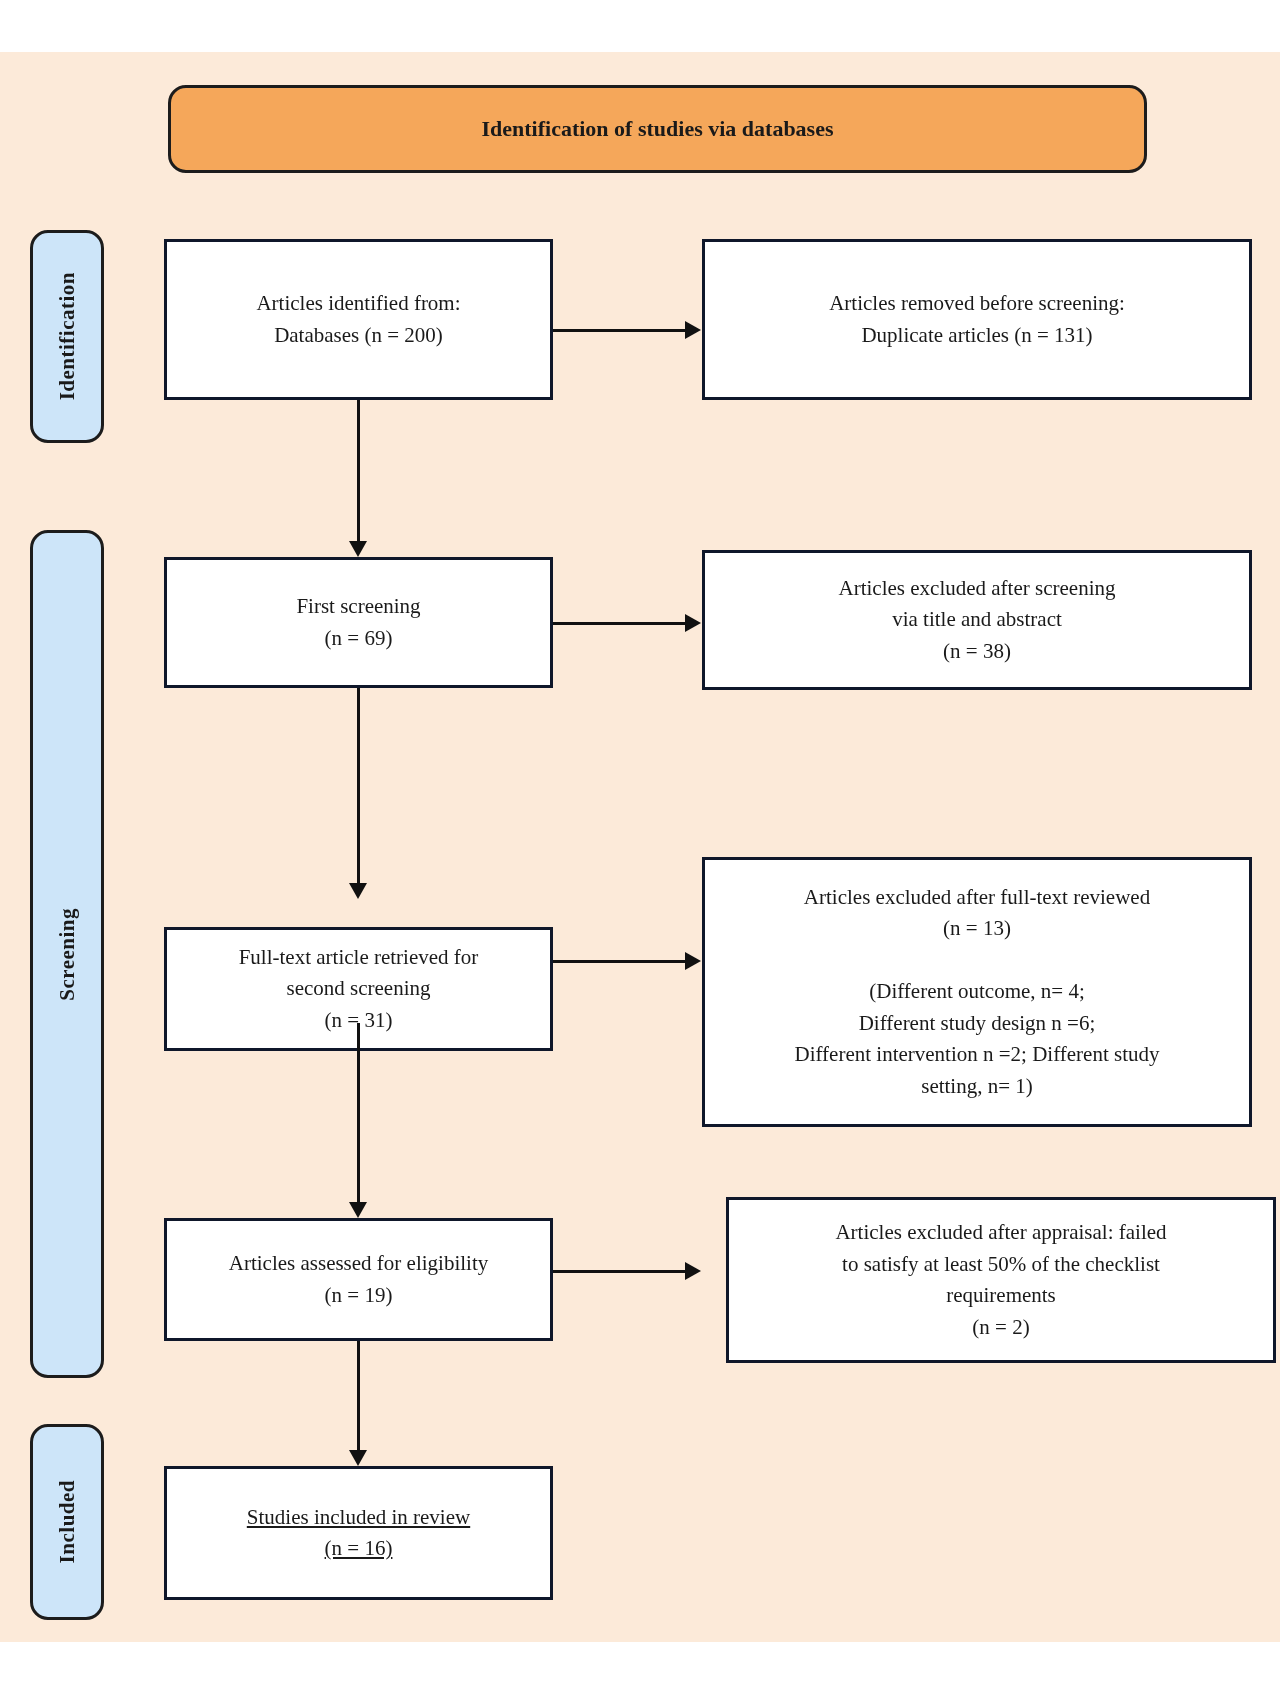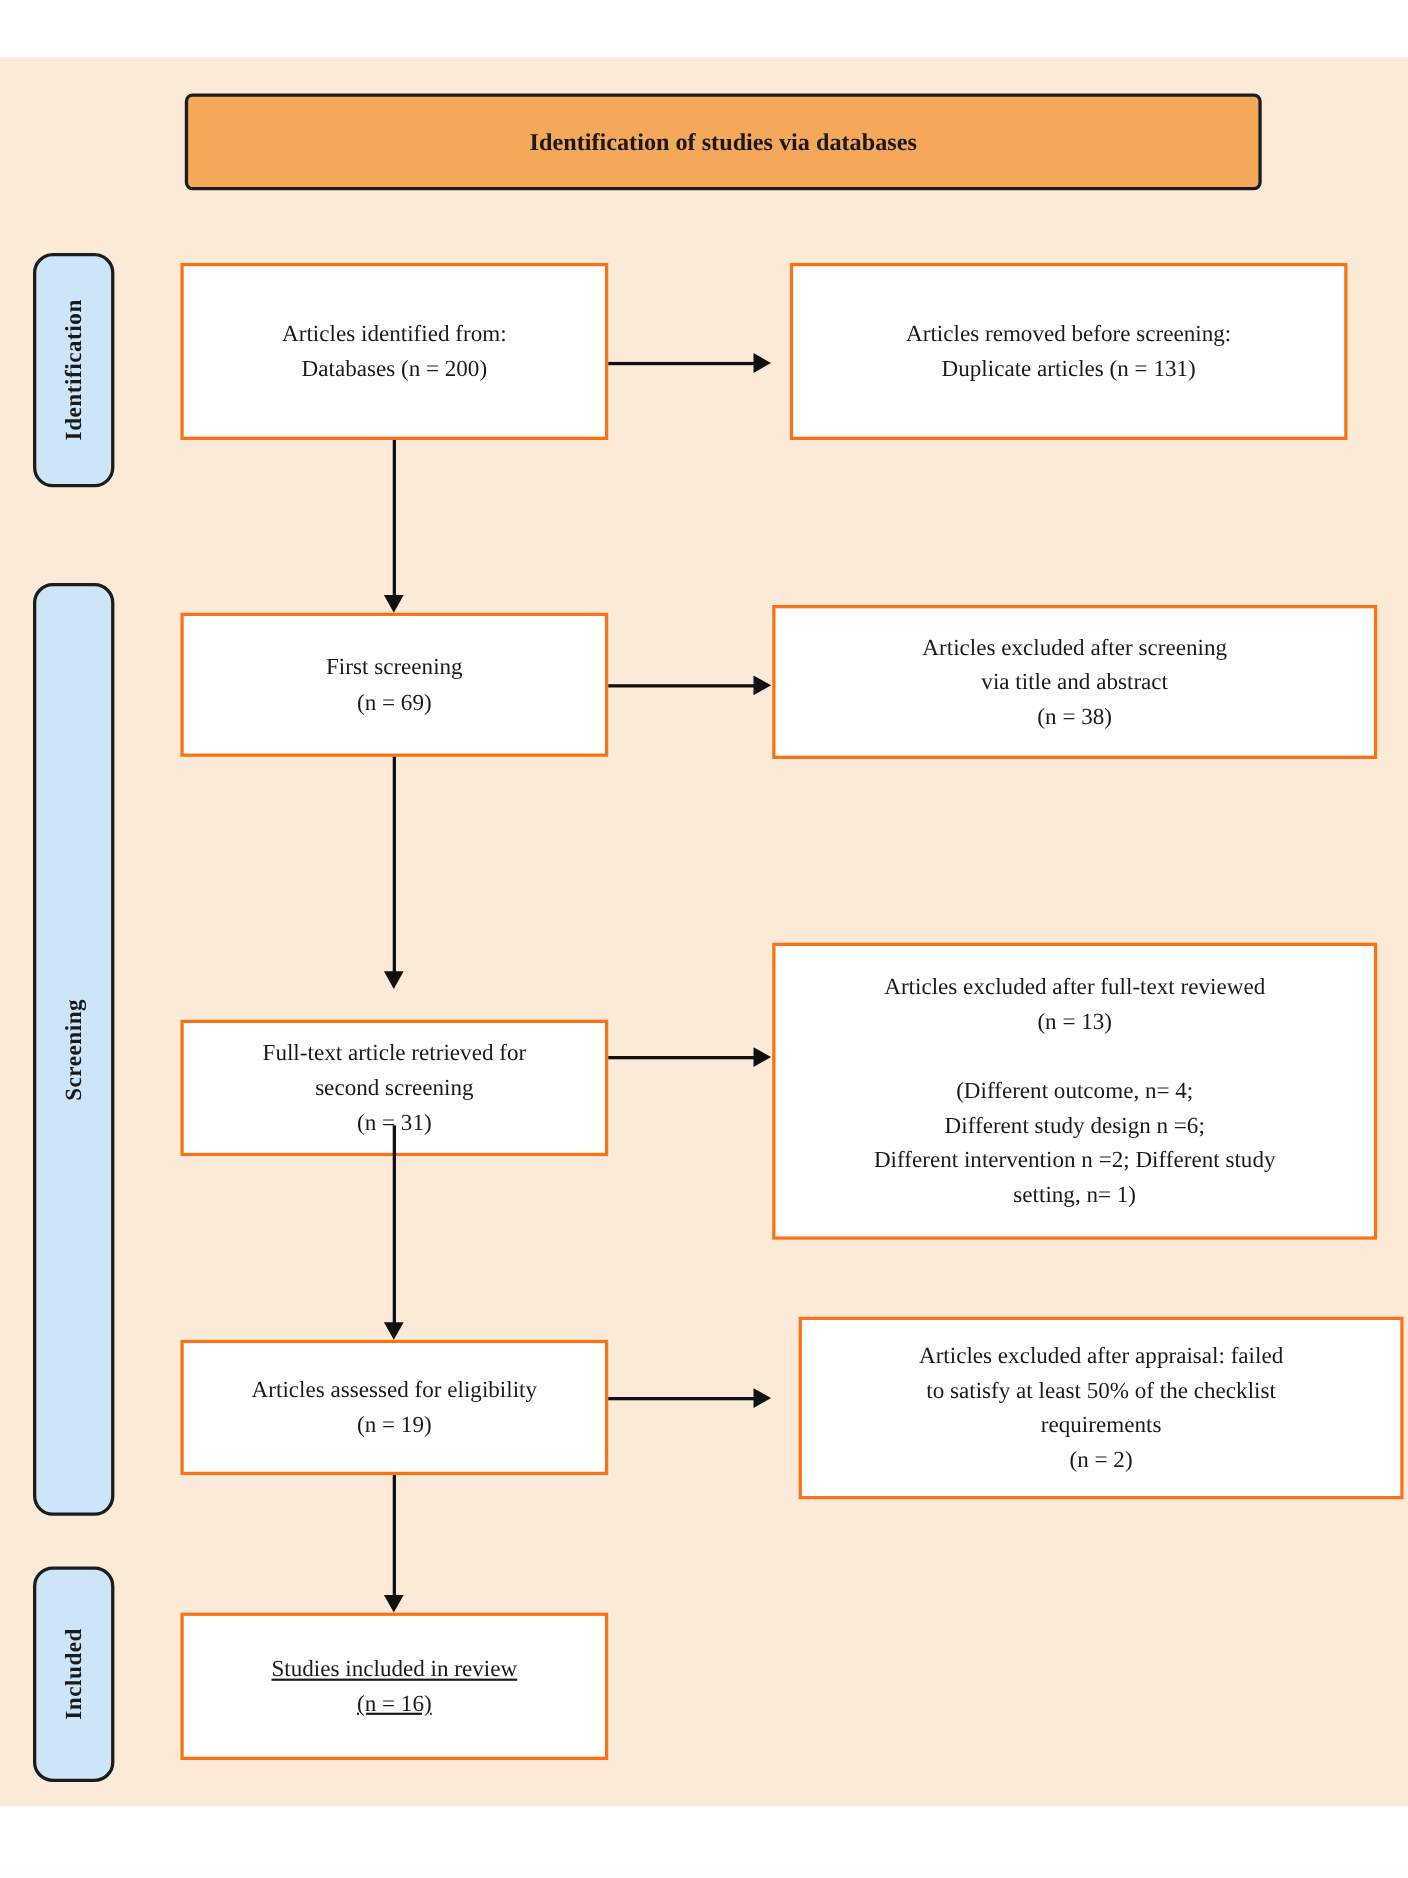--- a/index.html
+++ b/index.html
@@ -6,49 +6,49 @@
   body{
     width:1280px;height:1707px;position:relative;background:#ffffff;
     font-family:"Liberation Serif", serif;color:#1a1a1a;overflow:hidden;
   }
   .canvas{
     position:absolute;left:0;top:52px;width:1280px;height:1590px;
     background:#fcead9;
   }
   .hdr{
     position:absolute;left:168px;top:85px;width:979px;height:88px;
-    background:#f5a75a;border:3px solid #1c1c1c;border-radius:7px;
+    background:#f5a75a;border:3px solid #1c1c1c;border-radius:18px;
     display:flex;align-items:center;justify-content:center;
     font-weight:bold;font-size:22px;box-sizing:border-box;
   }
   .stage{
     position:absolute;left:30px;width:74px;
     background:#cde5f9;border:3px solid #1c1c1c;border-radius:18px;
     display:flex;align-items:center;justify-content:center;
     box-sizing:border-box;
   }
   .stage span{
     writing-mode:vertical-rl;transform:rotate(180deg);
     font-weight:bold;font-size:21px;letter-spacing:.5px;white-space:nowrap;
   }
   #stage-identification{top:230px;height:213px;}
   #stage-screening{top:530px;height:848px;}
   #stage-included{top:1424px;height:196px;}
   .fbox{
-    position:absolute;background:#ffffff;border:3px solid #f97316;
+    position:absolute;background:#ffffff;border:3px solid #0f172a;
     display:flex;align-items:center;justify-content:center;text-align:center;
     white-space:pre-line;font-size:21px;line-height:1.5;
     box-sizing:border-box;padding:4px 6px;
   }
   #box-l1{left:164px;top:239px;width:389px;height:161px;}
   #box-l2{left:164px;top:557px;width:389px;height:131px;}
   #box-l3{left:164px;top:899px;width:389px;height:124px;margin-top:28px;}
   #box-l4{left:164px;top:1218px;width:389px;height:123px;}
   #box-l5{left:164px;top:1466px;width:389px;height:134px;text-decoration:underline;}
-  #box-r1{left:718px;top:239px;width:507px;height:161px;}
+  #box-r1{left:702px;top:239px;width:550px;height:161px;}
   #box-r2{left:702px;top:550px;width:550px;height:140px;}
   #box-r3{left:702px;top:825px;width:550px;height:270px;margin-top:32px;}
   #box-r4{left:702px;top:1197px;width:550px;height:166px;margin-left:24px;}
   .arrow-v{position:absolute;width:3px;background:#111;left:357px;}
   .arrow-v::after{
     content:'';position:absolute;left:-8.5px;bottom:-15px;width:0;height:0;
     border:9px solid transparent;border-bottom:0;border-top:16px solid #111;
   }
   #av1{top:400px;height:142px;}
   #av2{top:688px;height:196px;}

